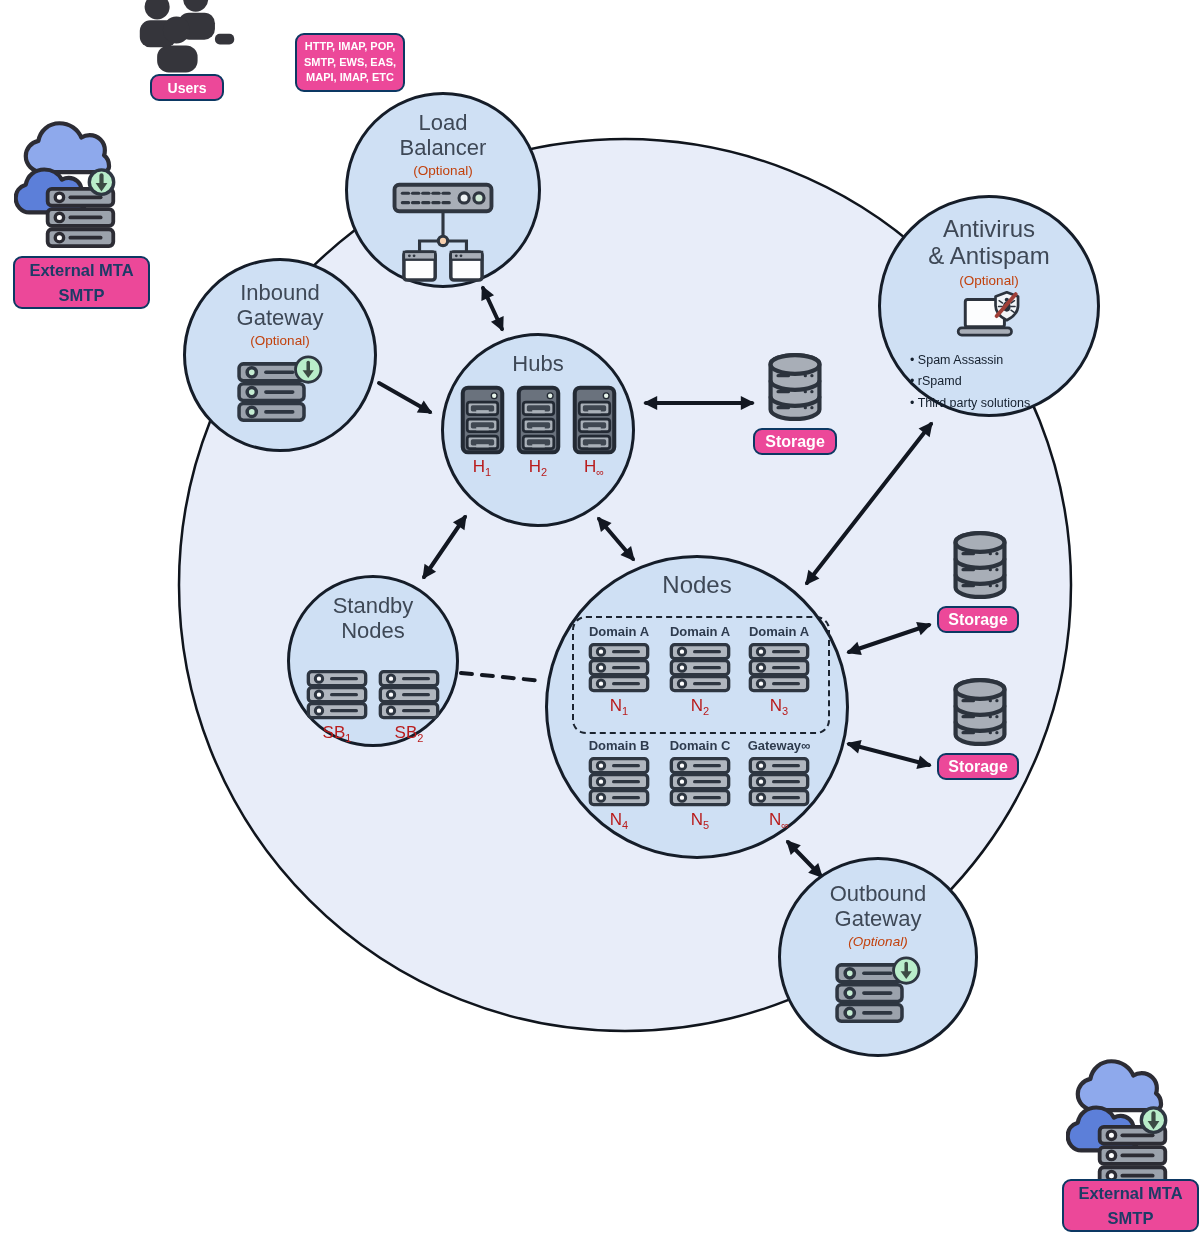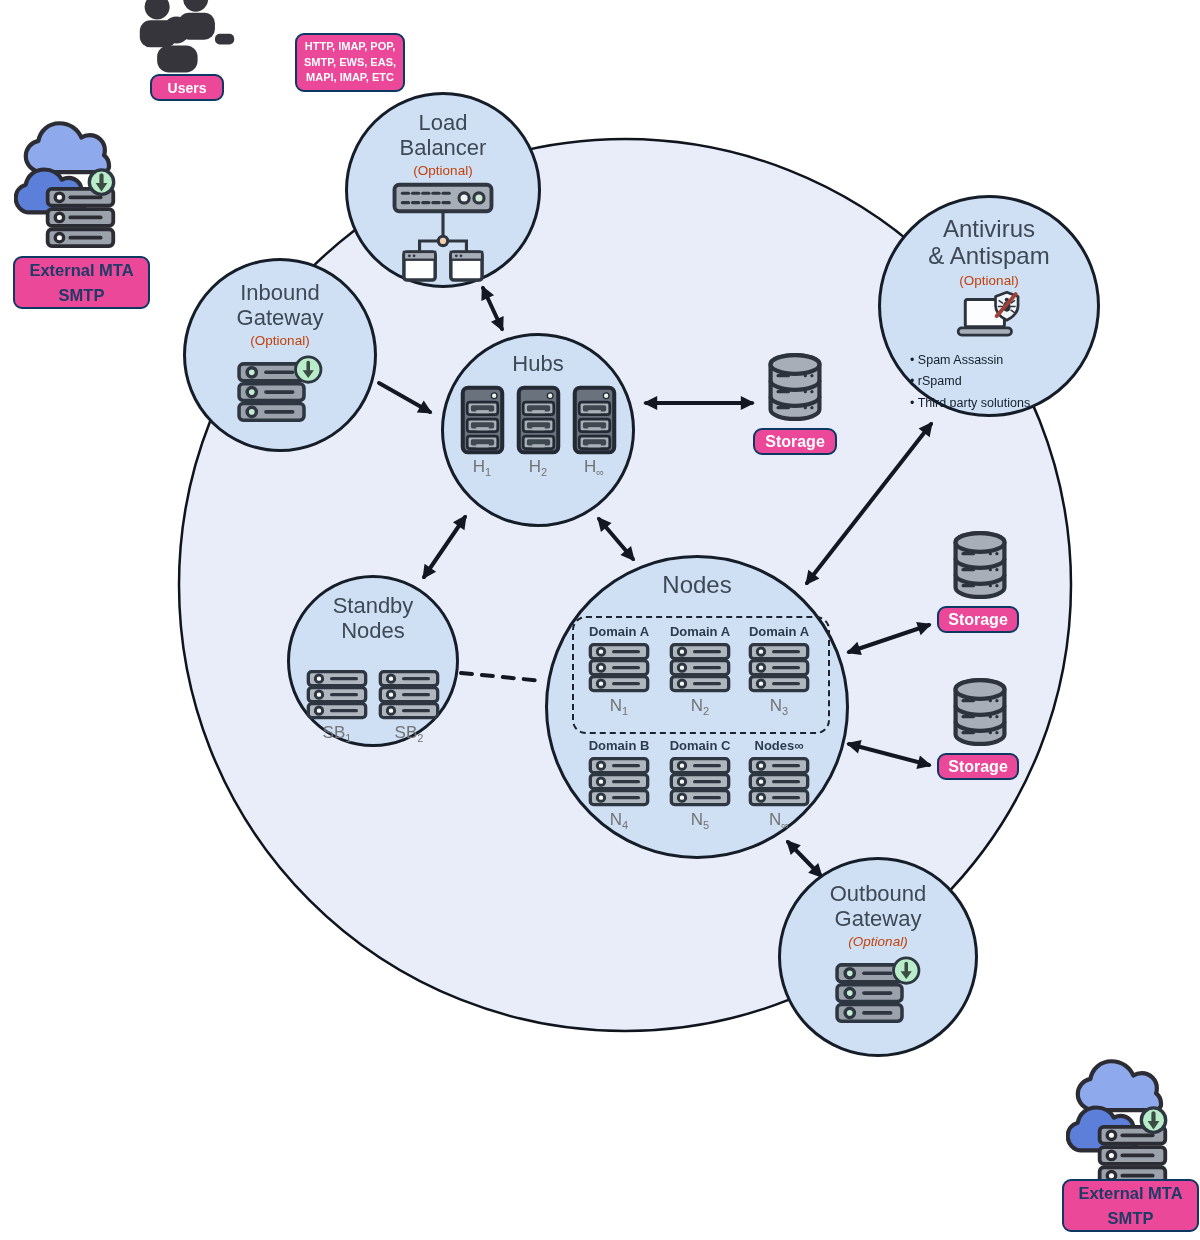--- a/index.html
+++ b/index.html
@@ -78,21 +78,21 @@
   .lapicon .bug{fill:#2c333d;}
   .lapicon .leg{stroke:#2c333d;stroke-width:2.5;stroke-linecap:round;}
   .lapicon .slash{stroke:#a04038;stroke-width:6.5;stroke-linecap:round;}
 
   
   .usersicon{width:106px;height:92px;}
   .usersicon .p{fill:#35353b;}
 
   
   .srv-col{display:flex;flex-direction:column;align-items:center;}
-  .srv-label{font-size:17px;color:#737373;margin-top:2px;}
+  .srv-label{font-size:17px;color:#b91c1c;margin-top:2px;}
   .srv-label sub{font-size:11px;}
   .domain-label{font-size:13px;font-weight:bold;color:#2e3b4e;margin-bottom:3px;white-space:nowrap;}
 
   
   .dashed-box{position:absolute;border:2.5px dashed #1b2430;border-radius:14px;}
   .node-col{position:absolute;width:78px;display:flex;flex-direction:column;align-items:center;}
 
   
   .tools{list-style:none;margin:4px 0 0 0;padding:0;width:158px;font-size:12.5px;color:#141f2d;
          line-height:1.72;text-align:left;}
@@ -439,21 +439,21 @@
         <circle class="d" cx="21" cy="14.5" r="5.5"></circle>
           <line class="l" x1="40" y1="14.5" x2="77" y2="14.5"></line>
         <circle class="d" cx="21" cy="38.5" r="5.5"></circle>
           <line class="l" x1="40" y1="38.5" x2="77" y2="38.5"></line>
         <circle class="d" cx="21" cy="62.5" r="5.5"></circle>
           <line class="l" x1="40" y1="62.5" x2="77" y2="62.5"></line>
       </svg>
       <div class="srv-label"><span>N</span><sub>5</sub></div>
     </div>
     <div class="node-col" style="left:192px;top:180px;">
-      <div class="domain-label">Nodes∞</div>
+      <div class="domain-label">Gateway∞</div>
       <svg class="rack" viewBox="0 0 96 78">
         <rect class="r" x="5" y="4" width="86" height="21" rx="5"></rect>
           <rect class="r" x="5" y="28" width="86" height="21" rx="5"></rect>
           <rect class="r" x="5" y="52" width="86" height="21" rx="5"></rect>
         <circle class="d" cx="21" cy="14.5" r="5.5"></circle>
           <line class="l" x1="40" y1="14.5" x2="77" y2="14.5"></line>
         <circle class="d" cx="21" cy="38.5" r="5.5"></circle>
           <line class="l" x1="40" y1="38.5" x2="77" y2="38.5"></line>
         <circle class="d" cx="21" cy="62.5" r="5.5"></circle>
           <line class="l" x1="40" y1="62.5" x2="77" y2="62.5"></line>

